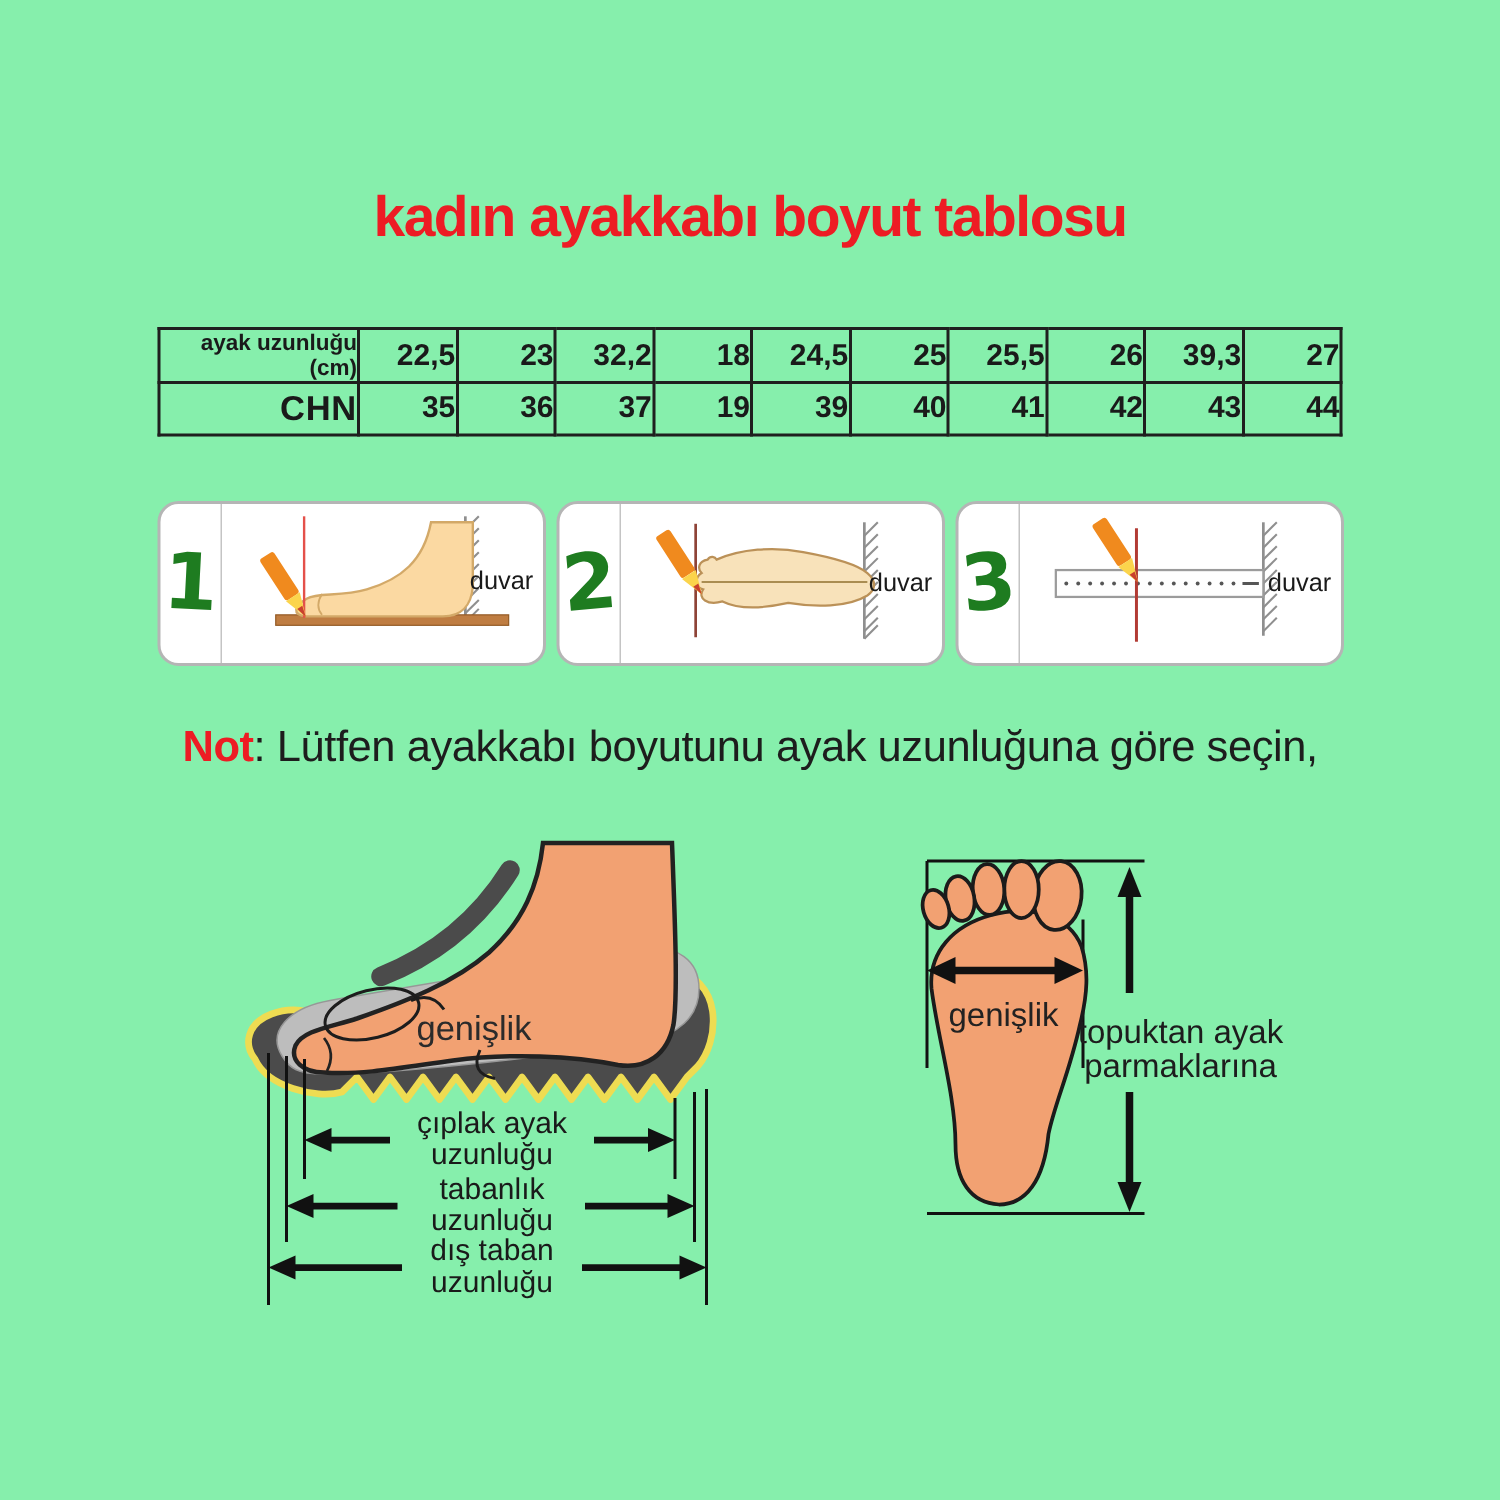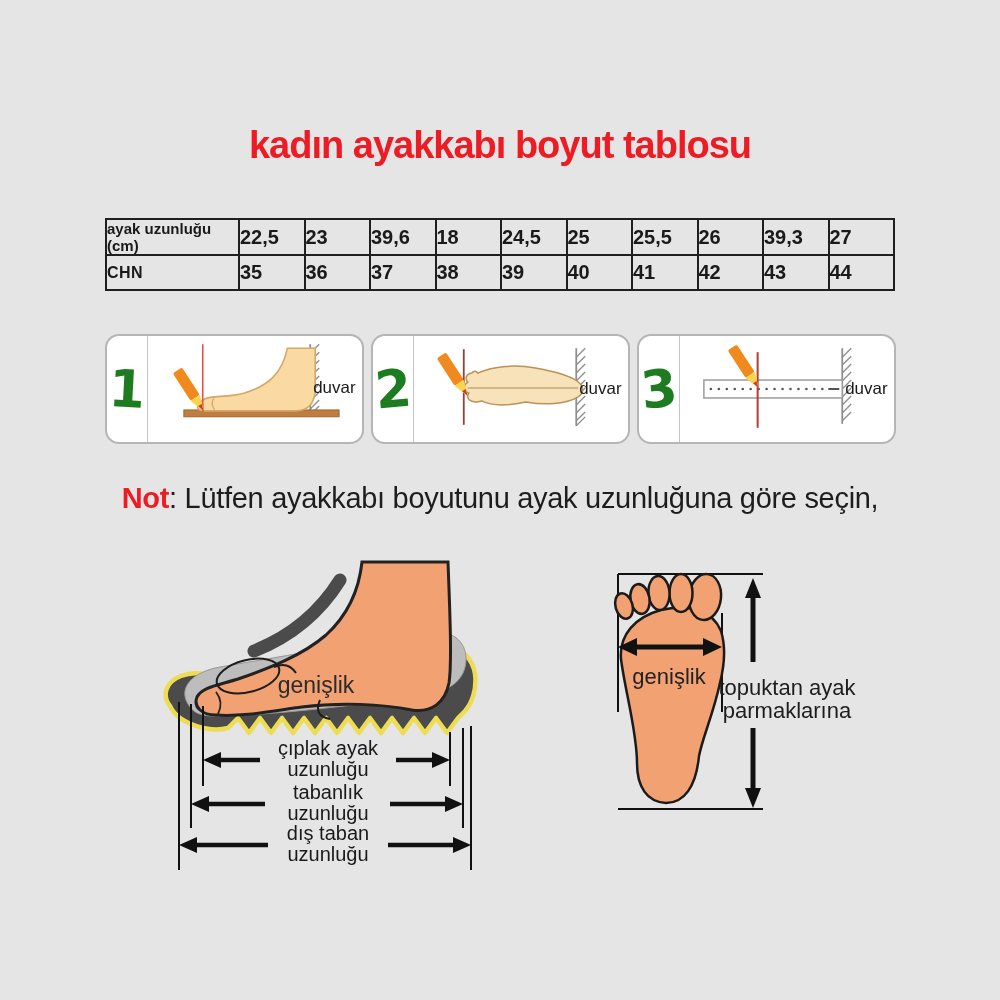--- a/index.html
+++ b/index.html
@@ -1,36 +1,36 @@
 <!DOCTYPE html>
 <html><head>
 <meta charset="utf-8">
 <style>
   html,body { margin:0; padding:0; background:#fff; }
   .canvas {
-    position:relative; width:1000px; height:1000px; background:#e5e5e5;
+    position:relative; width:1000px; height:1000px; background:#86efac;
     font-family:"Liberation Sans", sans-serif; overflow:hidden;
   }
   
   .title {
     position:absolute; top:124px; left:0; width:1000px;
     text-align:center; font-size:38px; font-weight:bold; letter-spacing:-1px;
     color:#ed1c24;
   }
   
   table.size-table {
     position:absolute; left:105px; top:218px; width:790px;
     border-collapse:collapse; table-layout:fixed;
   }
   table.size-table td {
-    border:2px solid #1f1f1f; text-align:left; vertical-align:middle;
+    border:2px solid #1f1f1f; text-align:right; vertical-align:middle;
     font-weight:bold; font-size:20px; color:#1a1a1a; height:33px; padding:0;
   }
   table.size-table td.row-label-top { font-size:15px; }
-  table.size-table td.row-label-chn { font-size:16px; letter-spacing:0.5px; }
+  table.size-table td.row-label-chn { font-size:23px; letter-spacing:0.5px; }
   table.size-table col.labelcol { width:133px; }
   
   .step-box {
     position:absolute; top:334px; height:110px; width:259px;
     border:2px solid #b5b5b5; border-radius:14px; background:#fff;
     box-sizing:border-box; display:flex; align-items:stretch;
   }
   .step-num {
     width:40px; display:flex; align-items:center; justify-content:center;
     border-right:1.5px solid #c4c4c4;
@@ -69,35 +69,35 @@
         <col>
         <col>
         <col>
         <col>
       </colgroup>
     <tbody>
       <tr>
         <td class="row-label-top">ayak uzunluğu (cm)</td>
         <td>22,5</td>
         <td>23</td>
-        <td>39,6</td>
+        <td>32,2</td>
         <td>18</td>
         <td>24,5</td>
         <td>25</td>
         <td>25,5</td>
         <td>26</td>
         <td>39,3</td>
         <td>27</td>
       </tr>
       <tr>
         <td class="row-label-chn">CHN</td>
         <td>35</td>
         <td>36</td>
         <td>37</td>
-        <td>38</td>
+        <td>19</td>
         <td>39</td>
         <td>40</td>
         <td>41</td>
         <td>42</td>
         <td>43</td>
         <td>44</td>
       </tr>
     </tbody>
   </table>
 

